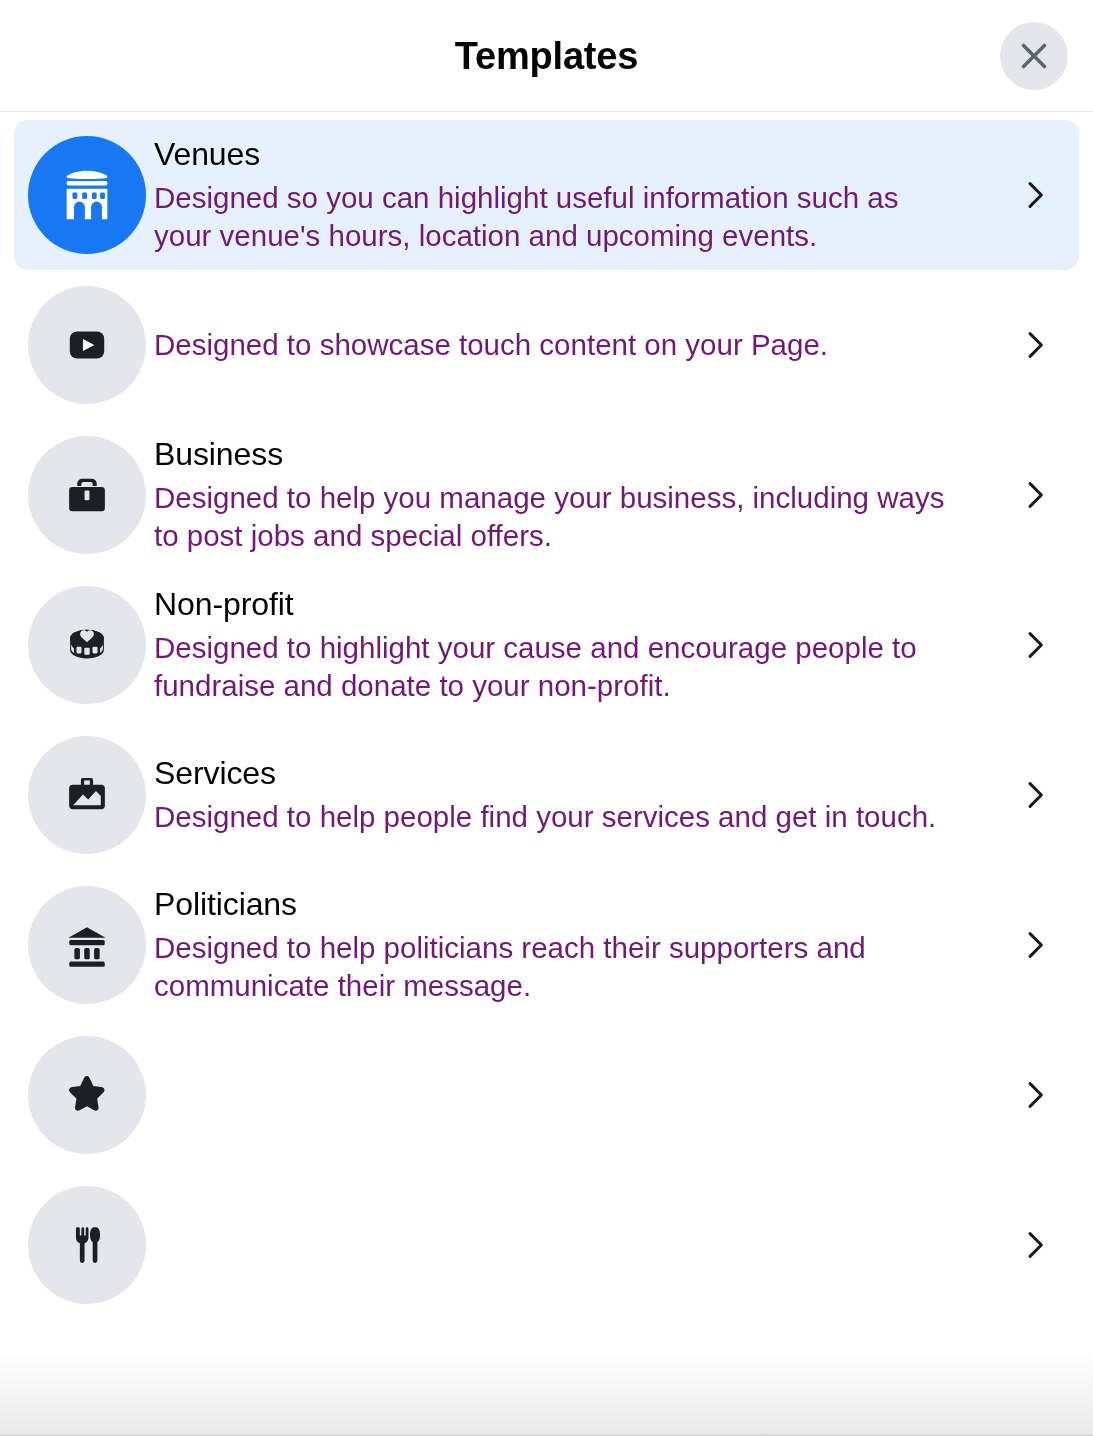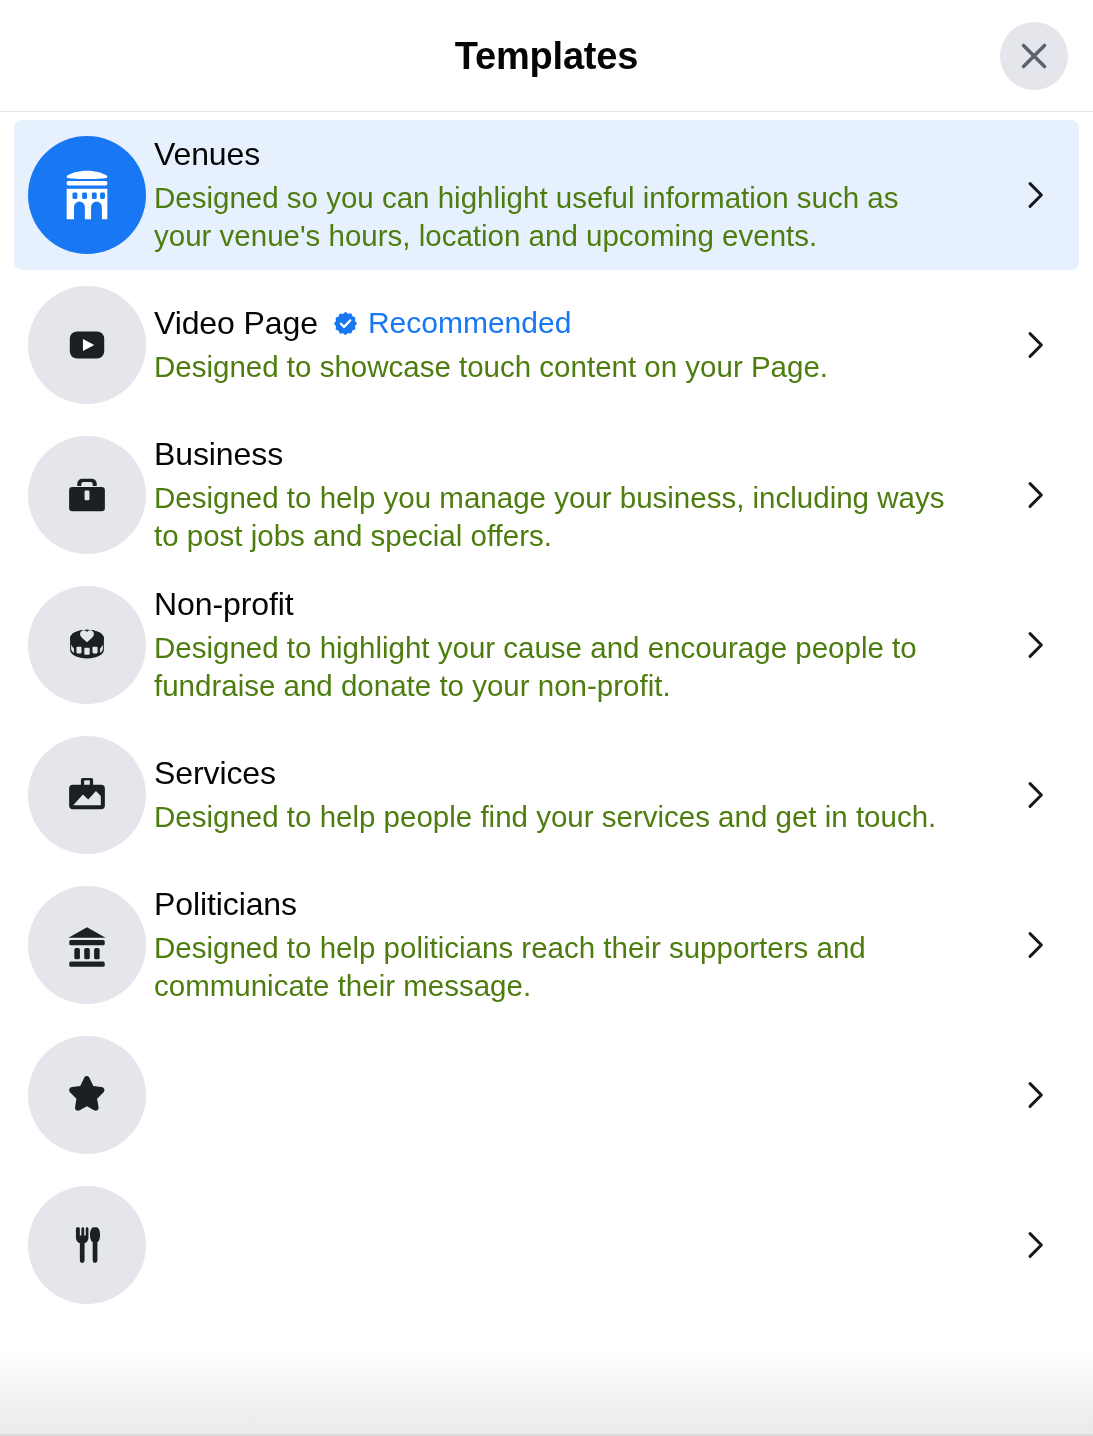--- a/index.html
+++ b/index.html
@@ -69,21 +69,21 @@
   }
 
   .row {
     position: relative;
     display: flex;
     align-items: center;
     padding: 0 22px 0 14px;
     box-sizing: border-box;
     min-height: 150px;
     cursor: pointer;
-    border-radius: 8px;
+    border-radius: 14px;
     margin: 0 14px;
   }
   .row.selected {
     background: #e7f0fd;
   }
 
   .icon-wrap {
     flex: 0 0 118px;
     height: 118px;
     border-radius: 50%;
@@ -127,21 +127,21 @@
   .badge-wrap svg { display: block; }
   .recommended {
     font-size: 30px;
     color: #1877f2;
     font-weight: 400;
     margin-left: 9px;
     line-height: 1.28;
   }
   .row-desc {
     font-size: 29.5px;
-    color: #4d7c0f;
+    color: #701a75;
     line-height: 1.32;
     font-weight: 400;
     max-width: 810px;
   }
 
   .chevron {
     flex: 0 0 auto;
     width: 44px;
     display: flex;
     align-items: center;
@@ -212,30 +212,20 @@
     </div>
 
     <div class="row">
       <div class="icon-wrap">
         <svg width="58" height="58" viewBox="0 0 64 64" aria-hidden="true">
           <rect x="13" y="17" width="38" height="30" rx="8" fill="#1c2025"></rect>
           <path d="M27.5 25.5 L40 32 L27.5 38.5 Z" fill="#ffffff"></path>
         </svg>
       </div>
       <div class="row-body">
-        <div class="row-title-line">
-          <span class="row-title">Video Page</span>
-          <span class="badge-wrap">
-            <svg width="27" height="27" viewBox="0 0 24 24" aria-hidden="true">
-              <path fill="#1877f2" d="M12 1.5l2.2 1.85 2.85-.37 1.1 2.66 2.66 1.1-.37 2.85L22.3 12l-1.86 2.21.37 2.85-2.66 1.1-1.1 2.66-2.85-.37L12 22.5l-2.2-1.85-2.85.37-1.1-2.66-2.66-1.1.37-2.85L1.7 12l1.86-2.21-.37-2.85 2.66-1.1 1.1-2.66 2.85.37z"></path>
-              <path d="M7.9 12.2 L10.7 15 L16.2 9.3" stroke="#ffffff" stroke-width="2.1" fill="none" stroke-linecap="round" stroke-linejoin="round"></path>
-            </svg>
-          </span>
-          <span class="recommended">Recommended</span>
-        </div>
         <div class="row-desc">Designed to showcase touch content on your Page.</div>
       </div>
       <div class="chevron">
         <svg width="34" height="34" viewBox="0 0 24 24" aria-hidden="true">
           <path d="M8.5 4 L16.5 12 L8.5 20" stroke="#16181c" stroke-width="2.1" fill="none" stroke-linecap="round" stroke-linejoin="round"></path>
         </svg>
       </div>
     </div>
 
     <div class="row">

